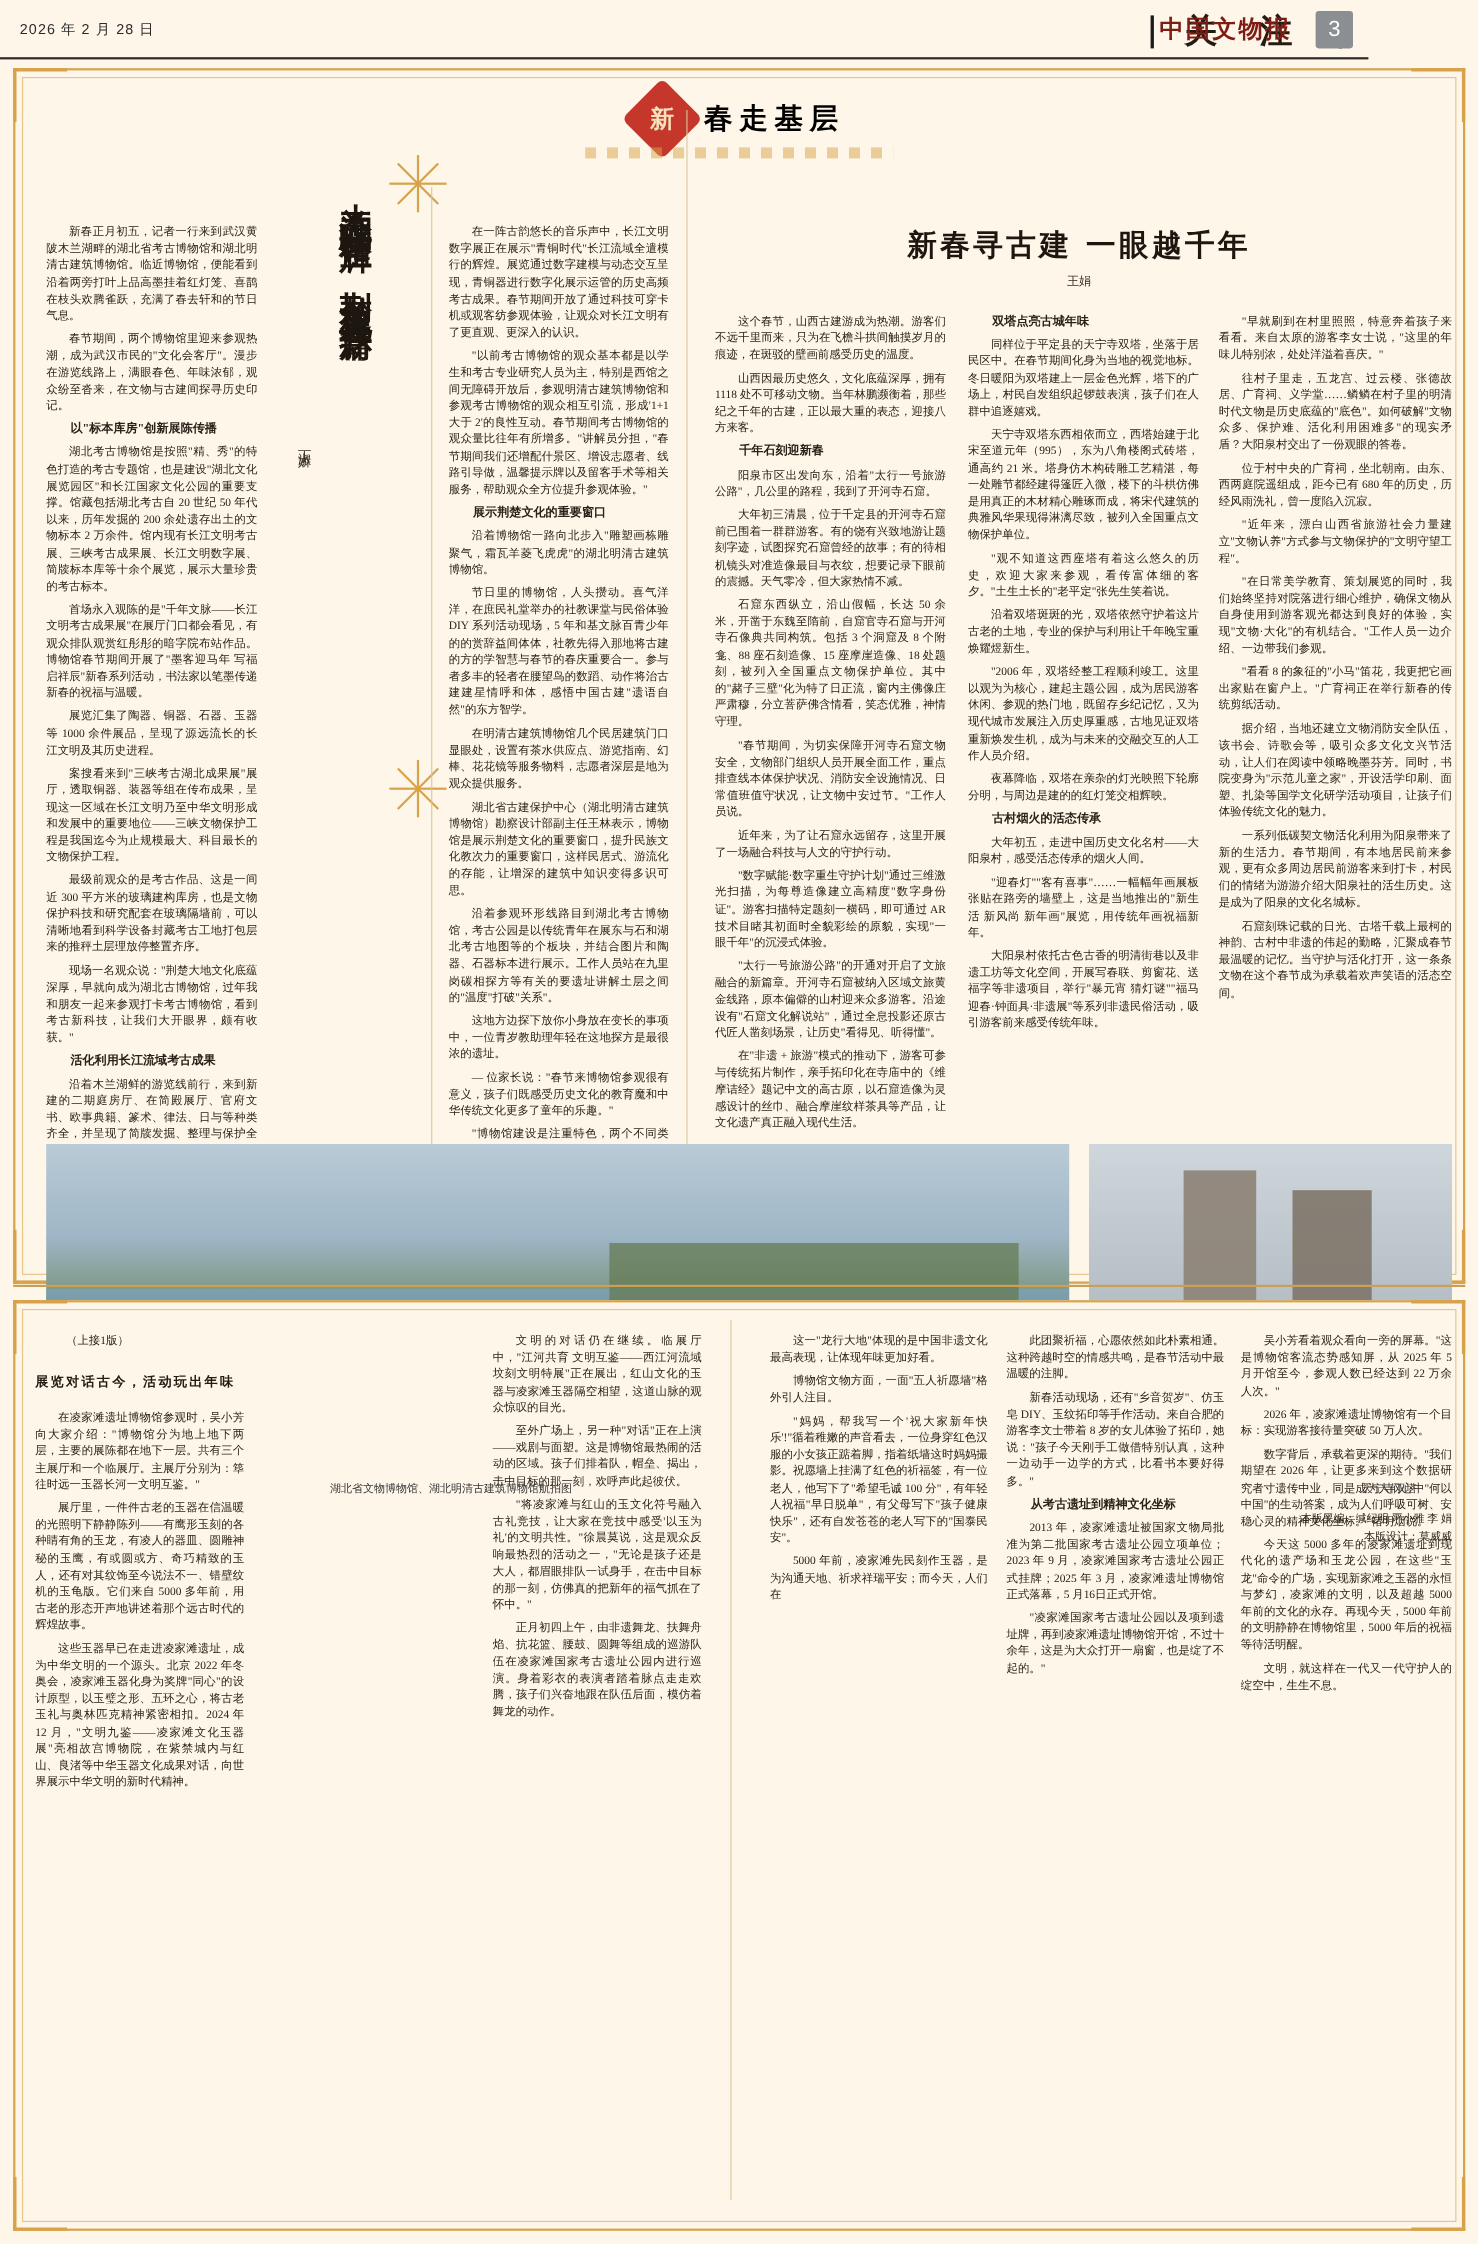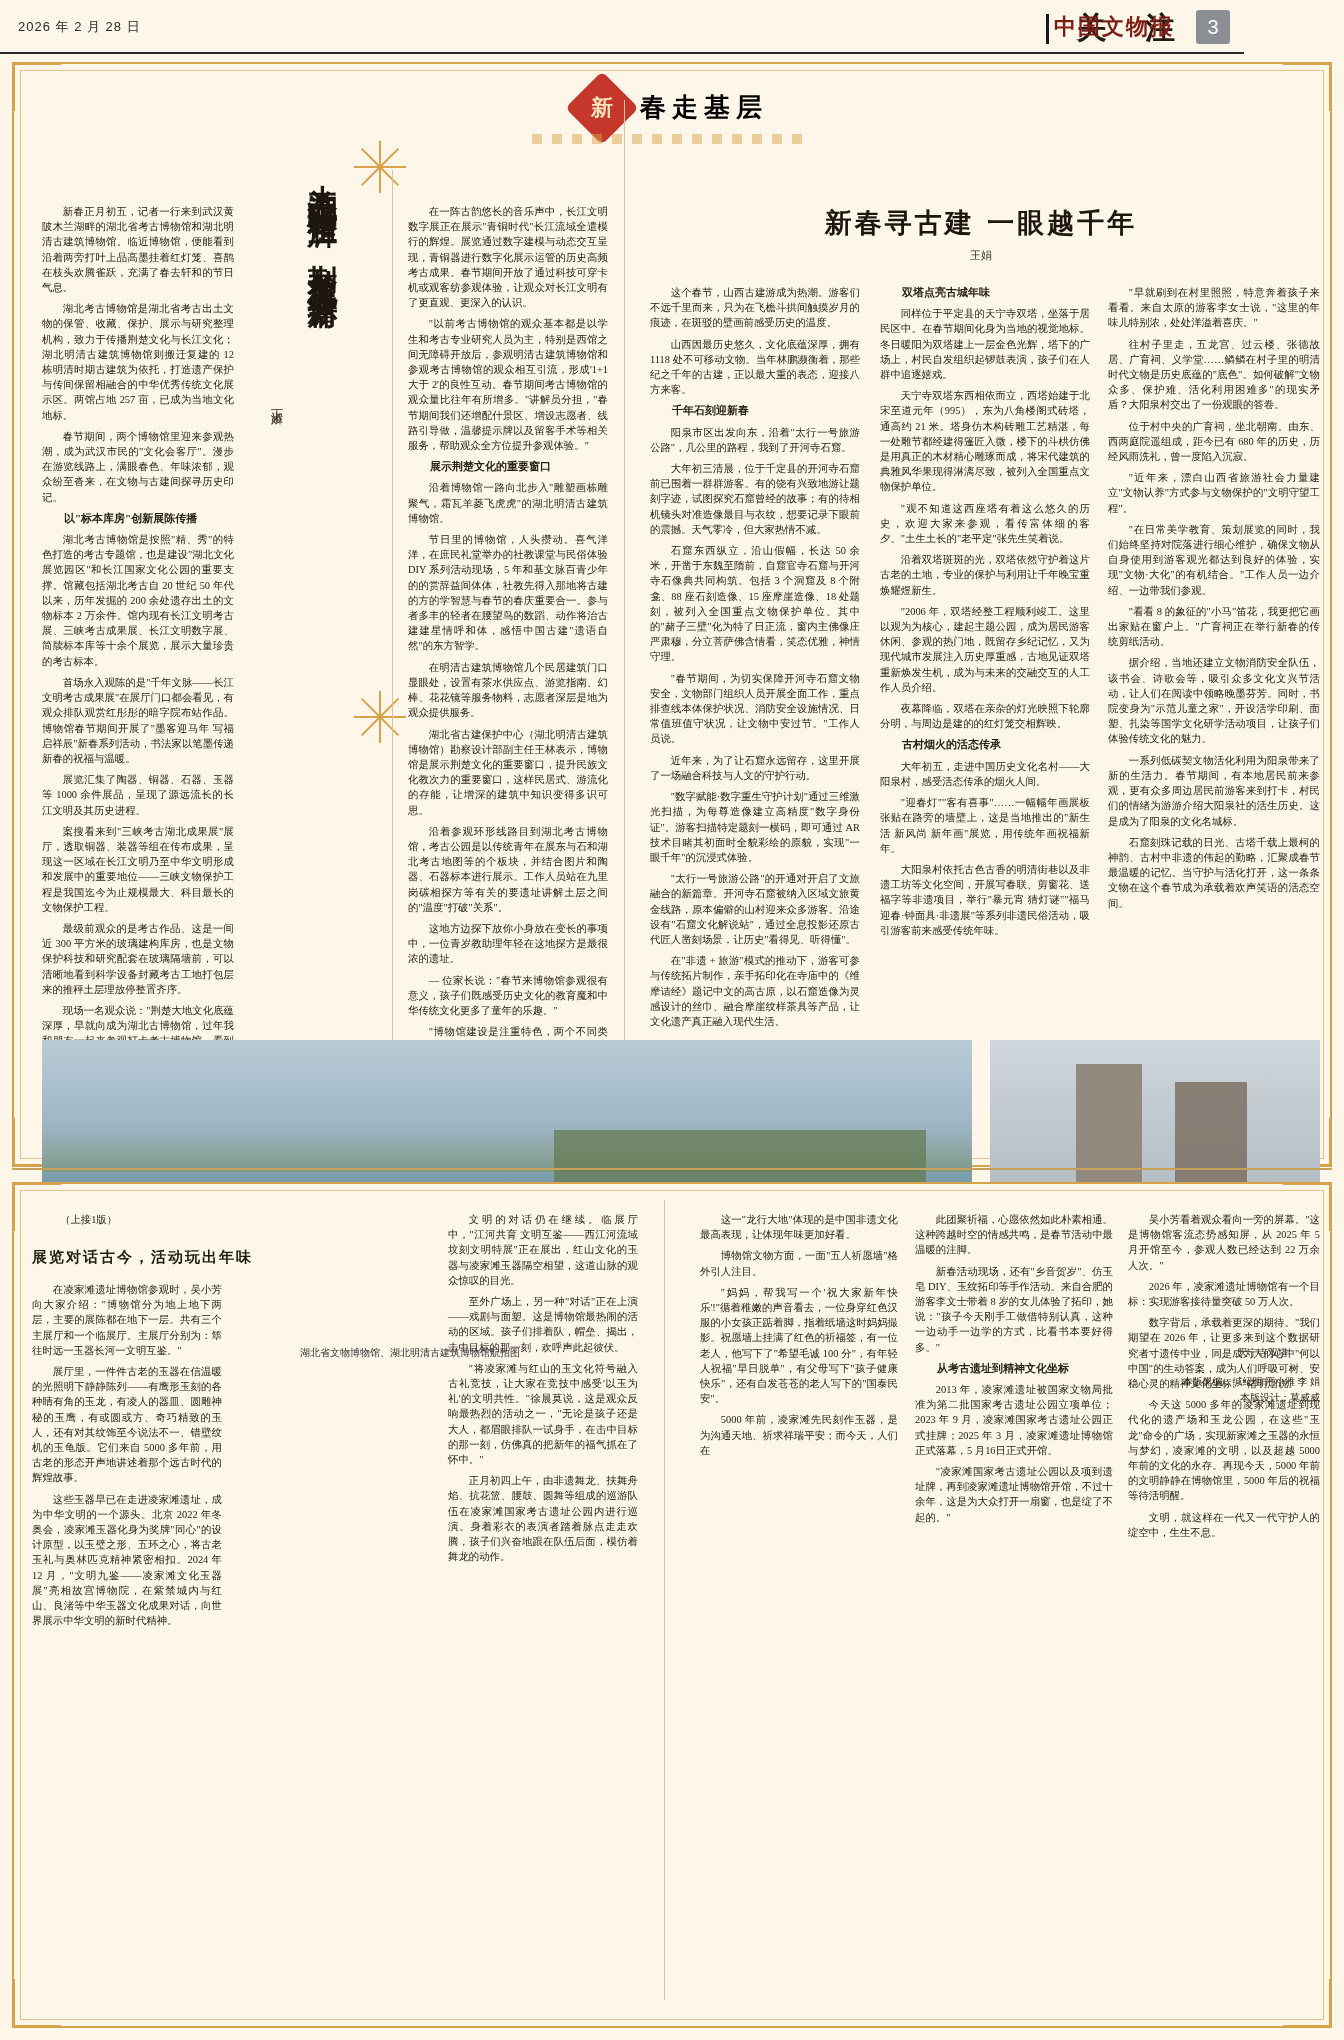--- a/index.html
+++ b/index.html
@@ -137,21 +137,21 @@
     letter-spacing:3px;font-family:"DejaVu Serif",serif;color:#1d1710;
   }
   .rauthor{position:absolute;text-align:center;font-size:11px;color:#3a2f22;}
 
   
   .photo{position:absolute;background:#9bb3c4;overflow:hidden;}
   .cap{position:absolute;font-size:10px;color:#333;}
   .vrule{position:absolute;background:#d9c59a;width:1px;}
   .sep-h{position:absolute;background:#c9a05a;height:2px;}
   .bottomtitle{
-    position:absolute;font-size:15px;font-weight:bold;letter-spacing:2px;
+    position:absolute;font-size:12px;font-weight:bold;letter-spacing:2px;
     font-family:"DejaVu Serif",serif;
   }
   .note{position:absolute;font-size:10px;color:#2a2118;line-height:15px;text-align:right;}
 </style>
 </head>
 <body>
 
 <div class="masthead">
   <div class="mh-date">2026 年 2 月 28 日</div>
   <div class="mh-center">
@@ -197,21 +197,20 @@
   <i style="transform:rotate(90deg)"></i>
     <i style="transform:rotate(135deg)"></i>
   <i style="transform:rotate(180deg)"></i>
     <i style="transform:rotate(225deg)"></i>
   <i style="transform:rotate(270deg)"></i>
     <i style="transform:rotate(315deg)"></i>
 </div>
 
 <div class="col" id="leftcol" style="left:42px;top:204px;width:192px;height:830px;">
     <p>新春正月初五，记者一行来到武汉黄陂木兰湖畔的湖北省考古博物馆和湖北明清古建筑博物馆。临近博物馆，便能看到沿着两旁打叶上品高墨挂着红灯笼、喜鹊在枝头欢腾雀跃，充满了春去轩和的节日气息。</p>
-    <p>湖北考古博物馆是湖北省考古出土文物的保管、收藏、保护、展示与研究整理机构，致力于传播荆楚文化与长江文化；湖北明清古建筑博物馆则搬迁复建的 12 栋明清时期古建筑为依托，打造遗产保护与传间保留相融合的中华优秀传统文化展示区。两馆占地 257 亩，已成为当地文化地标。</p>
     <p>春节期间，两个博物馆里迎来参观热潮，成为武汉市民的"文化会客厅"。漫步在游览线路上，满眼春色、年味浓郁，观众纷至沓来，在文物与古建间探寻历史印记。</p>
     <p class="sub">以"标本库房"创新展陈传播</p>
     <p>湖北考古博物馆是按照"精、秀"的特色打造的考古专题馆，也是建设"湖北文化展览园区"和长江国家文化公园的重要支撑。馆藏包括湖北考古自 20 世纪 50 年代以来，历年发掘的 200 余处遗存出土的文物标本 2 万余件。馆内现有长江文明考古展、三峡考古成果展、长江文明数字展、简牍标本库等十余个展览，展示大量珍贵的考古标本。</p>
     <p>首场永入观陈的是"千年文脉——长江文明考古成果展"在展厅门口都会看见，有观众排队观赏红彤彤的暗字院布站作品。博物馆春节期间开展了"墨客迎马年 写福启祥辰"新春系列活动，书法家以笔墨传递新春的祝福与温暖。</p>
     <p>展览汇集了陶器、铜器、石器、玉器等 1000 余件展品，呈现了源远流长的长江文明及其历史进程。</p>
     <p>案搜看来到"三峡考古湖北成果展"展厅，透取铜器、装器等组在传布成果，呈现这一区域在长江文明乃至中华文明形成和发展中的重要地位——三峡文物保护工程是我国迄今为止规模最大、科目最长的文物保护工程。</p>
     <p>最级前观众的是考古作品、这是一间近 300 平方米的玻璃建构库房，也是文物保护科技和研究配套在玻璃隔墙前，可以清晰地看到科学设备封藏考古工地打包层来的推秤土层理放停整置齐序。</p>
     <p>现场一名观众说："荆楚大地文化底蕴深厚，早就向成为湖北古博物馆，过年我和朋友一起来参观打卡考古博物馆，看到考古新科技，让我们大开眼界，颇有收获。"</p>
     <p class="sub">活化利用长江流域考古成果</p>
     <p>沿着木兰湖鲜的游览线前行，来到新建的二期庭房厅、在简殿展厅、官府文书、欧事典籍、篆术、律法、日与等种类齐全，并呈现了简牍发掘、整理与保护全流程。</p>

